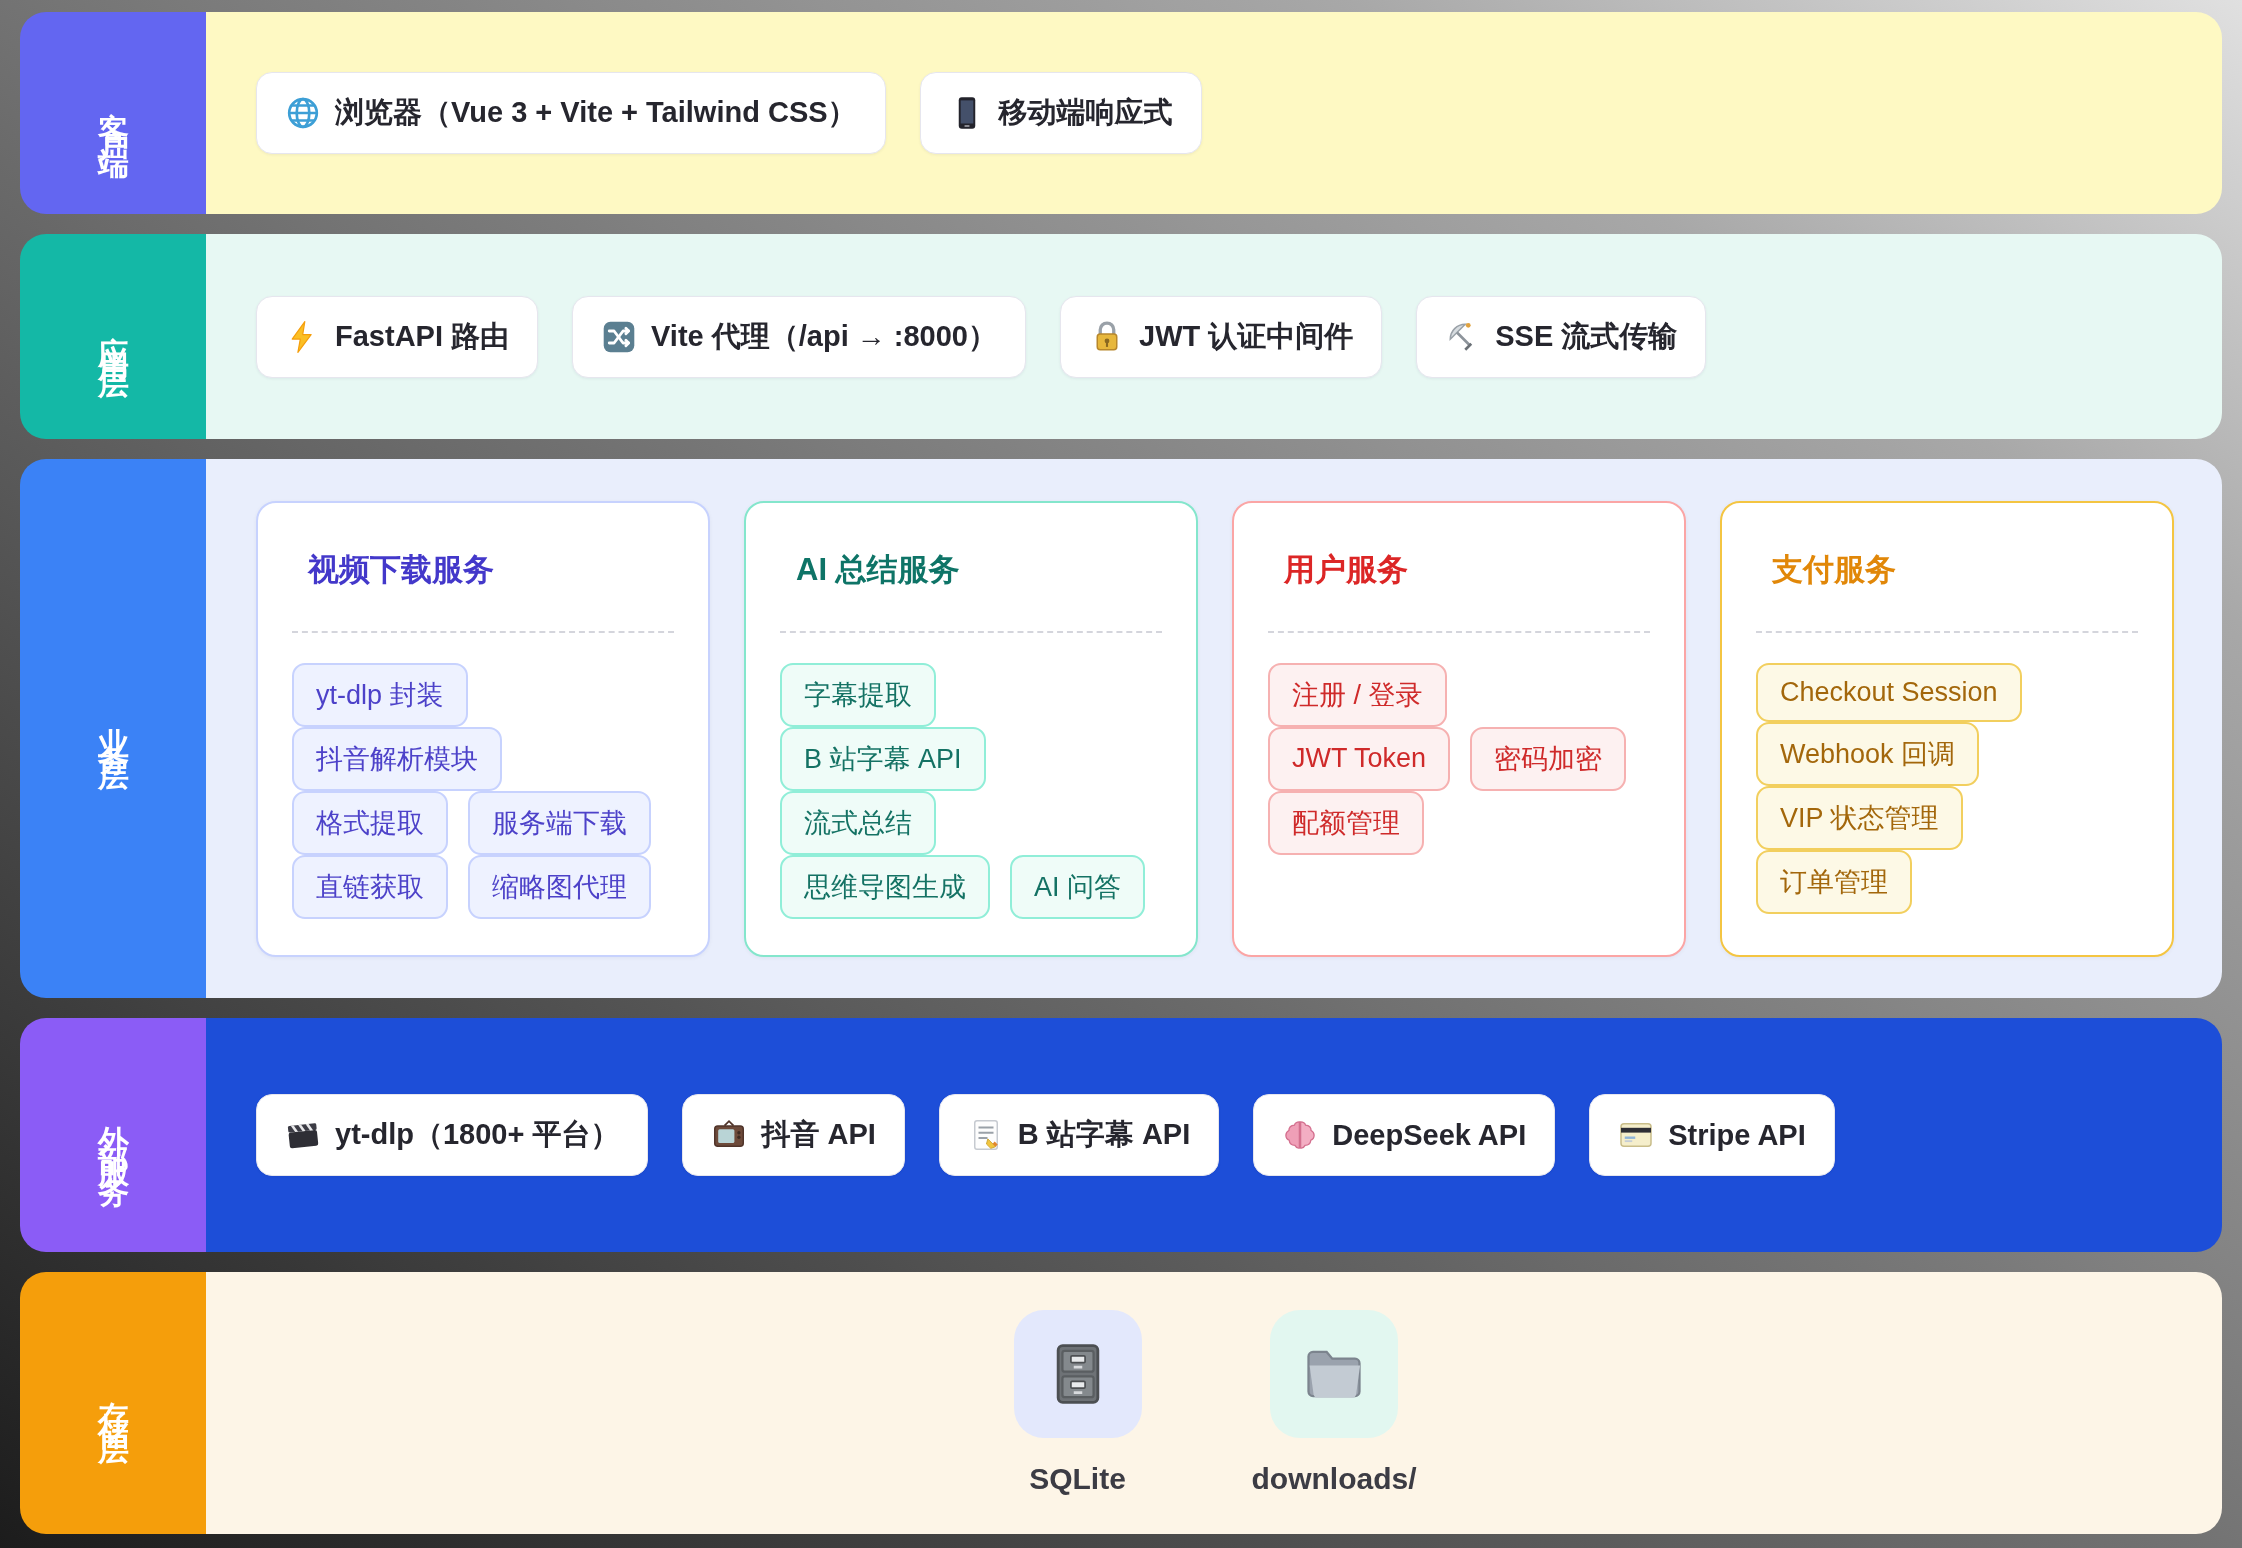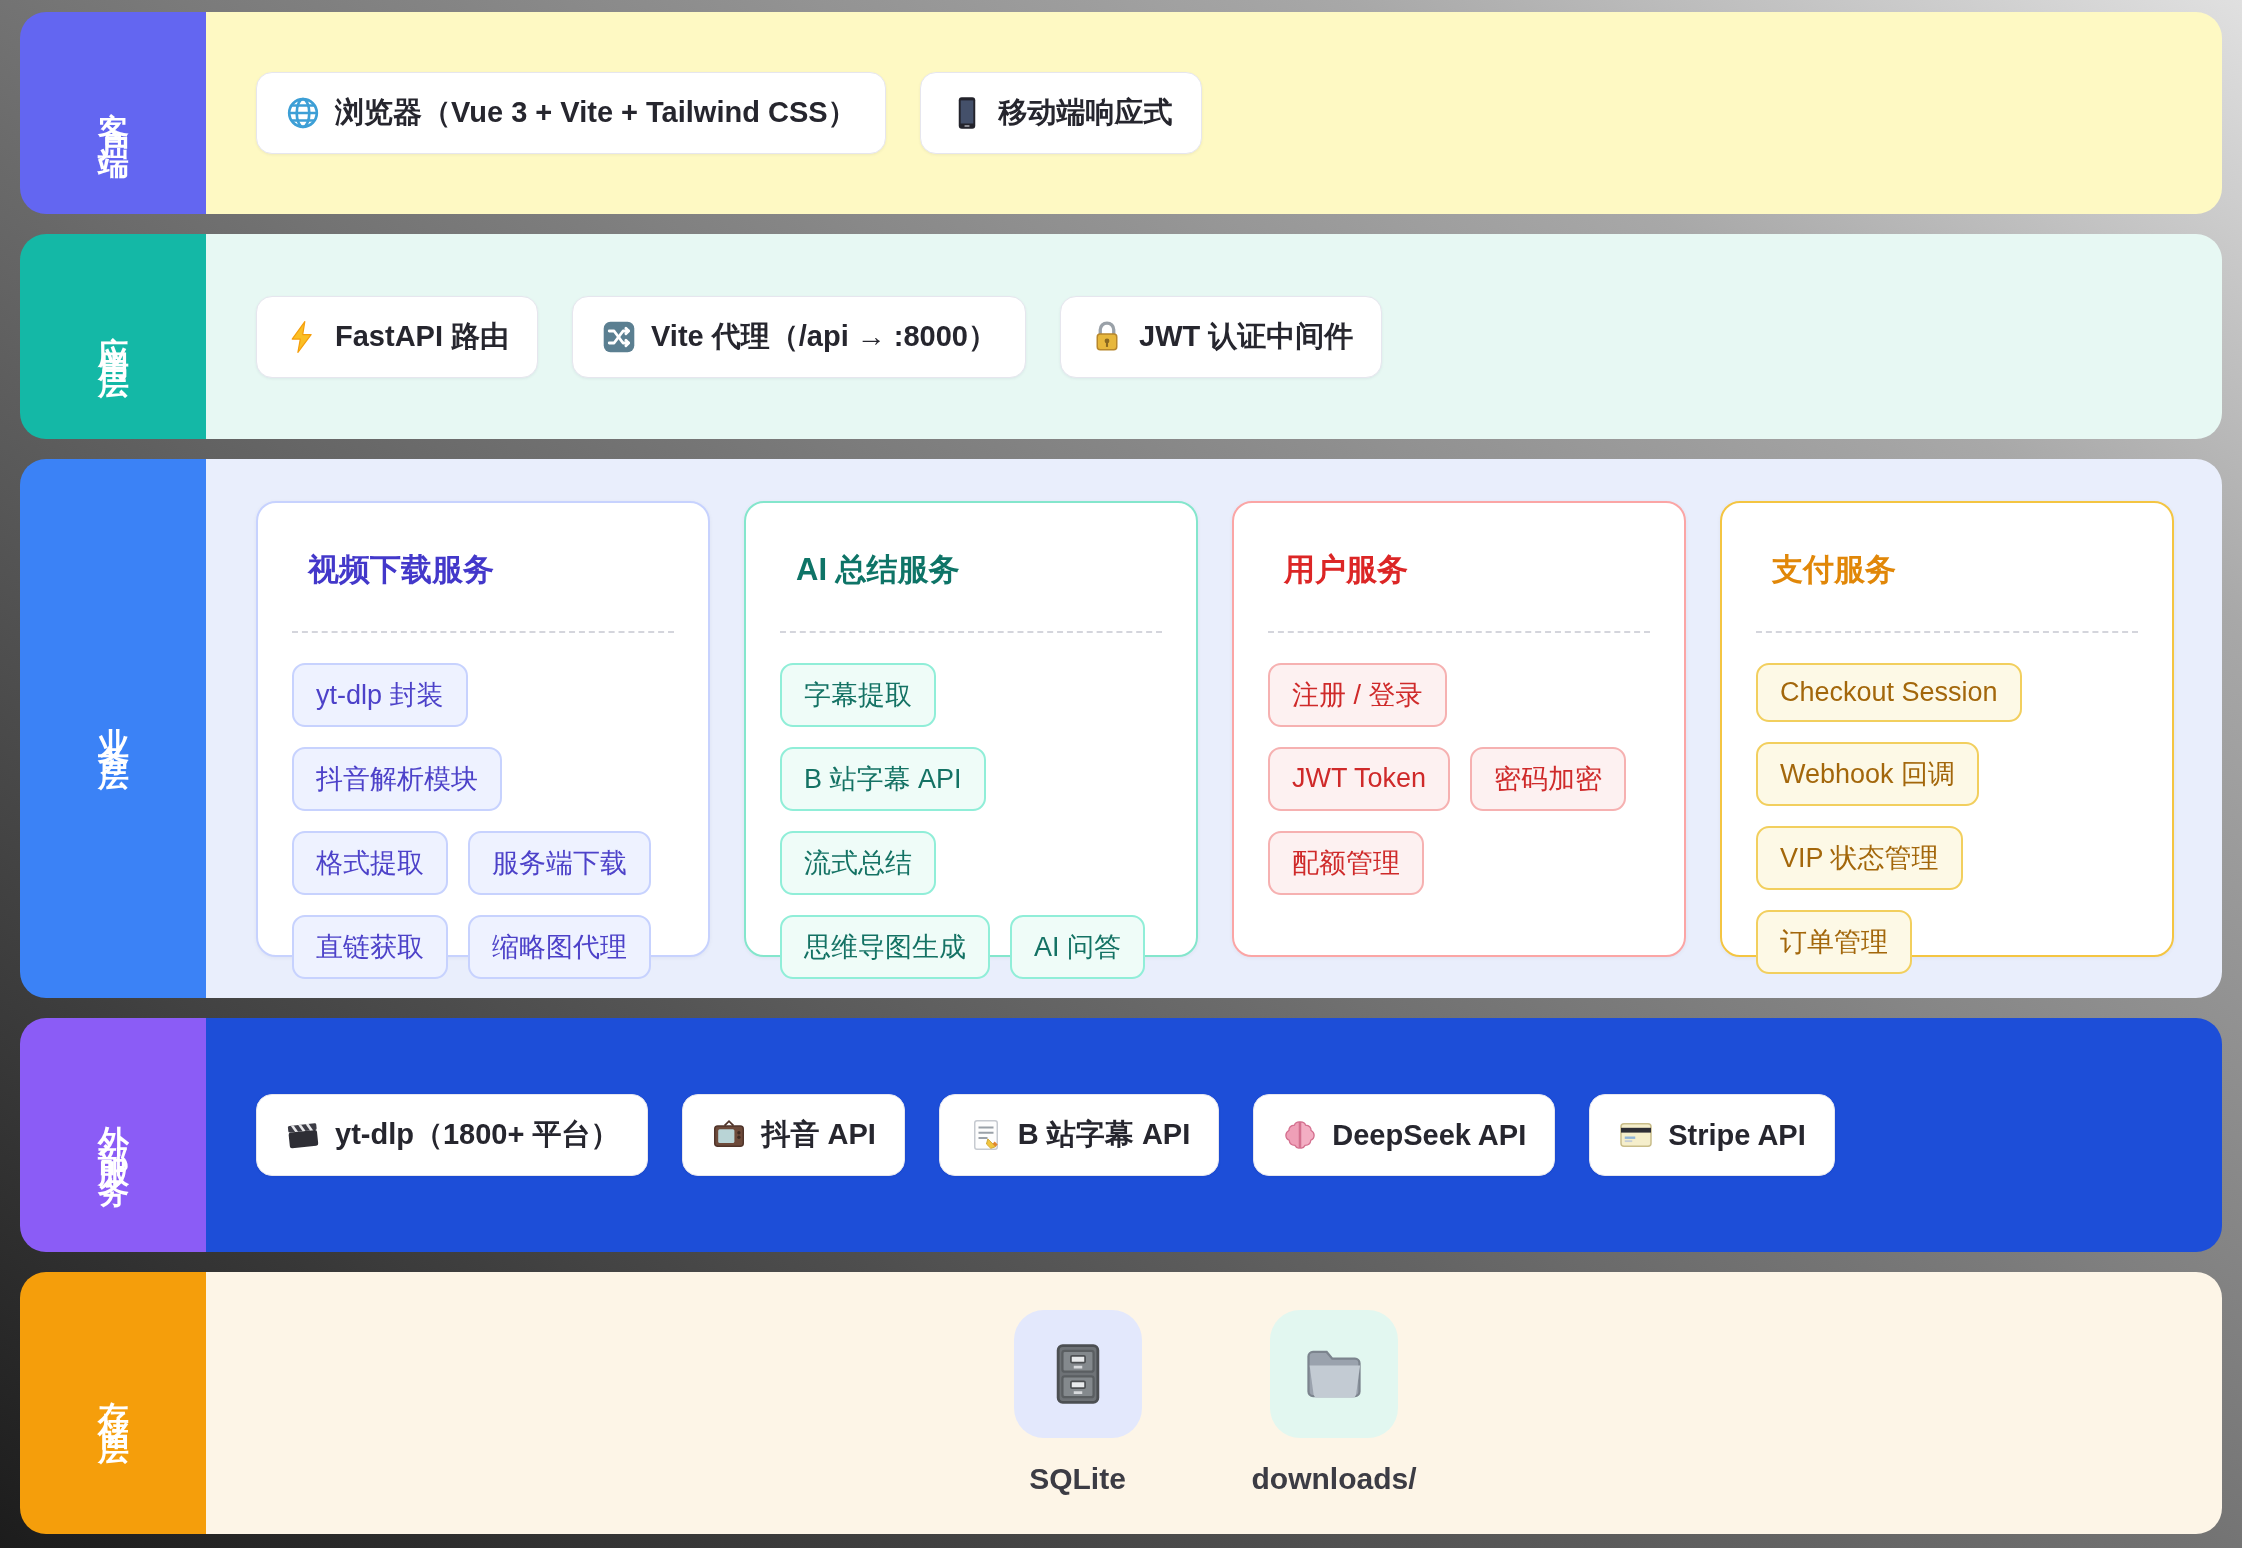--- a/index.html
+++ b/index.html
@@ -28,21 +28,21 @@
   .pill-icon svg{width:36px;height:36px;display:block;}
   
   .svc-card{
     flex:1;height:456px;box-sizing:border-box;background:#fff;
     border:2.5px solid var(--b);border-radius:20px;padding:30px 34px;
     display:flex;flex-direction:column;min-width:0;
     box-shadow:0 1px 4px rgba(25,25,60,.05);
   }
   .svc-title{margin:16px;font-size:31px;font-weight:700;color:var(--t);}
   .svc-divider{border-top:2px dashed #d4d5dc;margin:24px 0 30px;}
-  .chip-rows{display:flex;flex-direction:column;gap:20px;align-items:flex-start;}
+  .chip-rows{display:flex;flex-direction:column;align-items:flex-start;}
   .chip-row{display:flex;gap:20px;}
   .chip{
     display:inline-flex;align-items:center;background:var(--cbg);
     border:2px solid var(--cbd);color:var(--ctx);
     border-radius:13px;padding:12px 22px;font-size:27px;font-weight:500;white-space:nowrap;
   }
   
   .tiles{justify-content:center;gap:110px;}
   .tile-item{display:flex;flex-direction:column;align-items:center;gap:24px;}
   .tile{width:128px;height:128px;border-radius:30px;display:flex;align-items:center;justify-content:center;}
@@ -110,20 +110,31 @@
           <span class="pill-icon">
             <svg viewBox="0 0 24 24">
               <path d="M7.5 10V7.2a4.5 4.5 0 0 1 9 0V10" fill="none" stroke="#9aa1a8" stroke-width="2.2"></path>
               <rect x="5.5" y="10" width="13" height="10.5" rx="2" fill="#e7b73c" stroke="#b8872b"></rect>
               <circle cx="12" cy="14.6" r="1.6" fill="#8a6820"></circle>
               <rect x="11.3" y="15.6" width="1.4" height="3" fill="#8a6820"></rect>
             </svg>
           </span>
           <span class="pill-text">JWT 认证中间件</span>
         </div>
+        <div class="pill">
+          <span class="pill-icon">
+            <svg viewBox="0 0 24 24">
+              <path d="M3.5 13.5A10 10 0 0 1 13.5 3.5L3.5 13.5Z" fill="#d7dce0" stroke="#9aa1a8"></path>
+              <path d="M8 9l8.5 8.5" stroke="#8d949b" stroke-width="1.8"></path>
+              <path d="M13.5 20.5l4-4" stroke="#6b7177" stroke-width="1.8"></path>
+              <circle cx="15.5" cy="4.2" r="1.6" fill="#e0a23f"></circle>
+            </svg>
+          </span>
+          <span class="pill-text">SSE 流式传输</span>
+        </div>
       </div>
   </section>
   <section class="layer l3">
     <div class="layer-label" style="background: rgb(59, 130, 246);">业务层</div>
     <div class="layer-content" style="background: rgb(233, 238, 252);">
         <div class="svc-card" style="--b: #c7d2fe; --t: #4338ca; --cbg: #eef2ff; --cbd: #c7d2fe; --ctx: #4d42c9;">
           <h3 class="svc-title">视频下载服务</h3>
           <div class="svc-divider"></div>
           <div class="chip-rows">
             <div class="chip-row">

